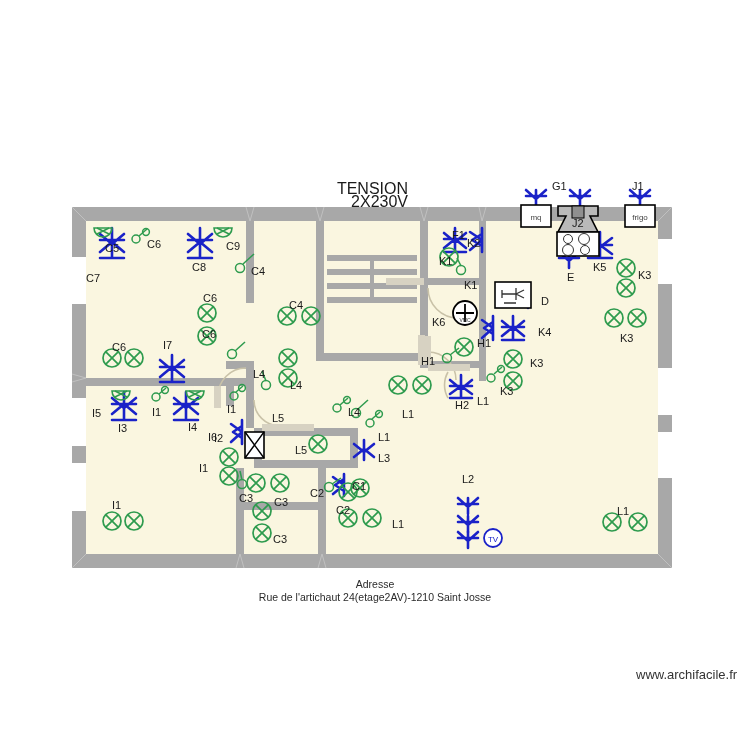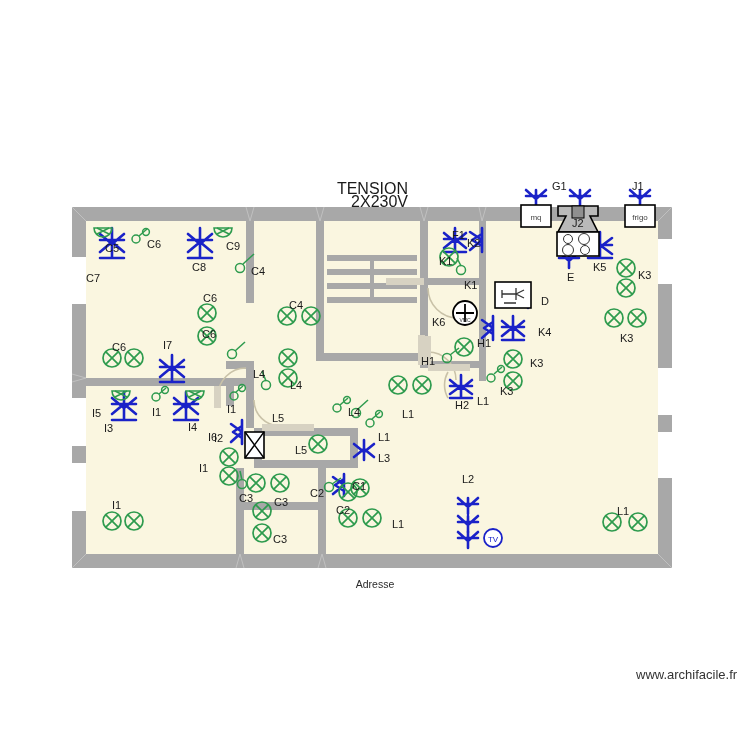--- a/index.html
+++ b/index.html
@@ -452,38 +452,39 @@
   </g>
 </svg>
 
 <div class="lbl tension" style="left:318px;top:183px;width:90px;">
   <span>TENSION</span><br>
   <span>2X230V</span>
 </div>
 
 <div class="lbl addr" style="left:175px;top:578px;width:400px;">
   <span>Adresse</span><br>
+  <span>Rue de l'artichaut 24(etage2AV)-1210 Saint Josse</span>
 </div>
 
 <div class="lbl wm" style="left:636px;top:667px;">www.archifacile.fr</div>
 
 <div id="sym-labels">
     <div class="lbl sym" style="left: 86px; top: 244px; margin-top: 28px;">C7</div>
     <div class="lbl sym" style="left: 105px; top: 242px;">C5</div>
     <div class="lbl sym" style="left: 147px; top: 238px;">C6</div>
     <div class="lbl sym" style="left: 192px; top: 261px;">C8</div>
     <div class="lbl sym" style="left: 226px; top: 240px;">C9</div>
     <div class="lbl sym" style="left: 203px; top: 292px;">C6</div>
     <div class="lbl sym" style="left: 202px; top: 328px;">C6</div>
     <div class="lbl sym" style="left: 112px; top: 341px;">C6</div>
     <div class="lbl sym" style="left: 163px; top: 339px;">I7</div>
     <div class="lbl sym" style="left: 251px; top: 265px;">C4</div>
     <div class="lbl sym" style="left: 289px; top: 299px;">C4</div>
     <div class="lbl sym" style="left: 92px; top: 407px;">I5</div>
-    <div class="lbl sym" style="left: 104px; top: 422px;">I3</div>
+    <div class="lbl sym" style="left: 118px; top: 422px;">I3</div>
     <div class="lbl sym" style="left: 152px; top: 406px;">I1</div>
     <div class="lbl sym" style="left: 188px; top: 421px;">I4</div>
     <div class="lbl sym" style="left: 208px; top: 406px; margin-top: 25px;">I6</div>
     <div class="lbl sym" style="left: 227px; top: 403px;">I1</div>
     <div class="lbl sym" style="left: 214px; top: 432px;">I2</div>
     <div class="lbl sym" style="left: 199px; top: 462px;">I1</div>
     <div class="lbl sym" style="left: 112px; top: 499px;">I1</div>
     <div class="lbl sym" style="left: 253px; top: 368px;">L4</div>
     <div class="lbl sym" style="left: 290px; top: 379px;">L4</div>
     <div class="lbl sym" style="left: 272px; top: 412px;">L5</div>

